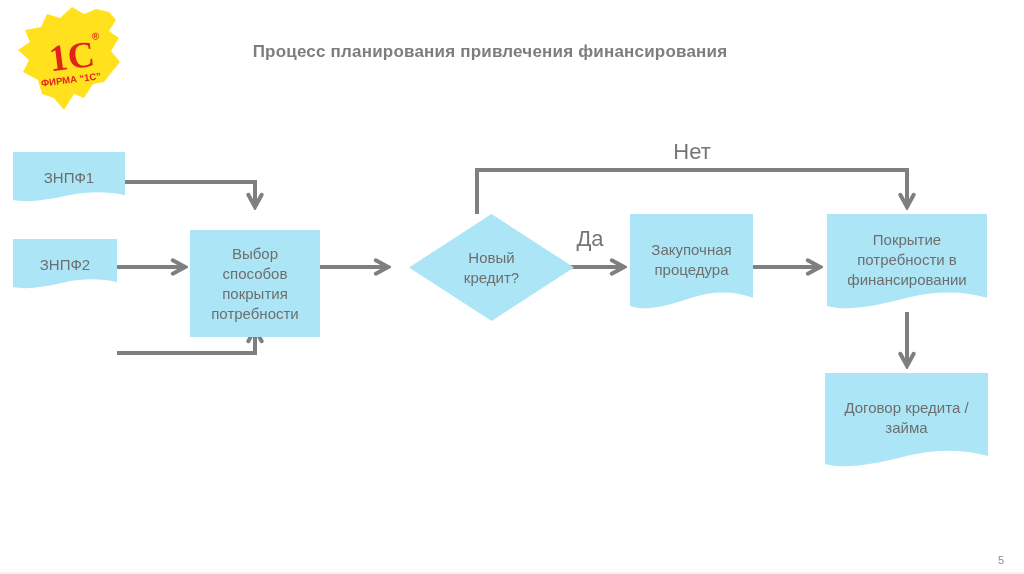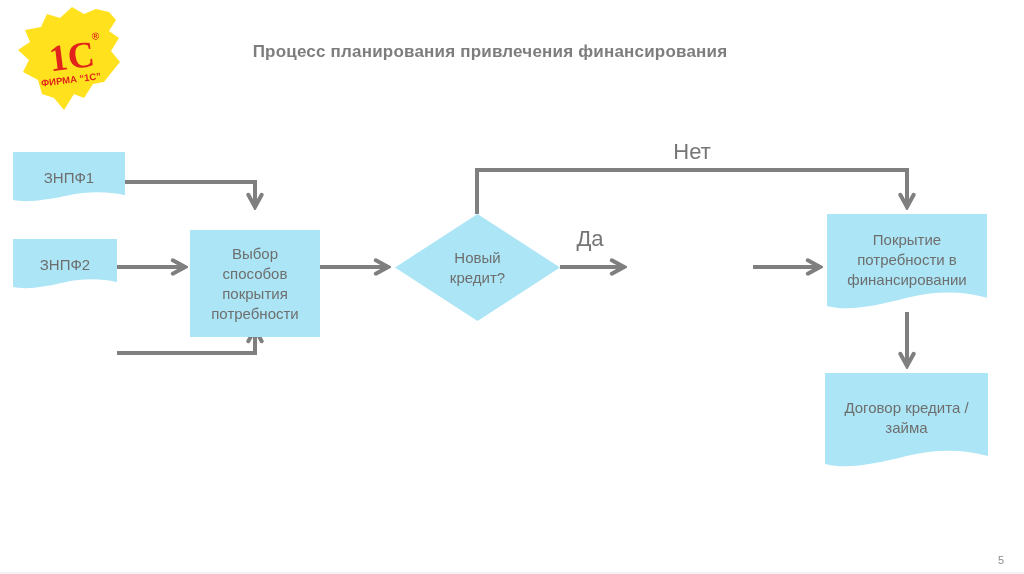--- a/index.html
+++ b/index.html
@@ -94,31 +94,38 @@
   </div>
 
 
   <div class="node" style="left:190px; top:213px; width:130px; height:107px; background:#ACE6F6;margin-top:17px;">
     <div class="node-label">Выбор
 способов
 покрытия
 потребности</div>
   </div>
 
-  <div class="node" style="left:395px; top:214px; width:165px; height:107px;">
+  <div class="node" style="left:409px; top:214px; width:165px; height:107px;">
     <svg class="shape" viewBox="0 0 165 107" preserveAspectRatio="none">
       <polygon fill="#ACE6F6" points="82.5,0 165,53.5 82.5,107 0,53.5"></polygon>
     </svg>
     <div class="node-label">Новый
 кредит?</div>
   </div>
 
   <div class="branch-label" style="left:570px; top:226px; width:40px;">Да</div>
   <div class="branch-label" style="left:666px; top:139px; width:52px;">Нет</div>
 
+  <div class="node doc" style="left:630px; top:214px; width:123px; height:101px;">
+    <svg class="shape" viewBox="0 0 100 100" preserveAspectRatio="none">
+      <path fill="#ACE6F6" d="M0,0 H100 V83 C84,76 68,76 50,83 C33,90 14,97 0,91 Z"></path>
+    </svg>
+    <div class="node-label">Закупочная
+процедура</div>
+  </div>
 
   <div class="node doc" style="left:827px; top:214px; width:160px; height:101px;">
     <svg class="shape" viewBox="0 0 100 100" preserveAspectRatio="none">
       <path fill="#ACE6F6" d="M0,0 H100 V83 C84,76 68,76 50,83 C33,90 14,97 0,91 Z"></path>
     </svg>
     <div class="node-label">Покрытие
 потребности в
 финансировании</div>
   </div>
 

